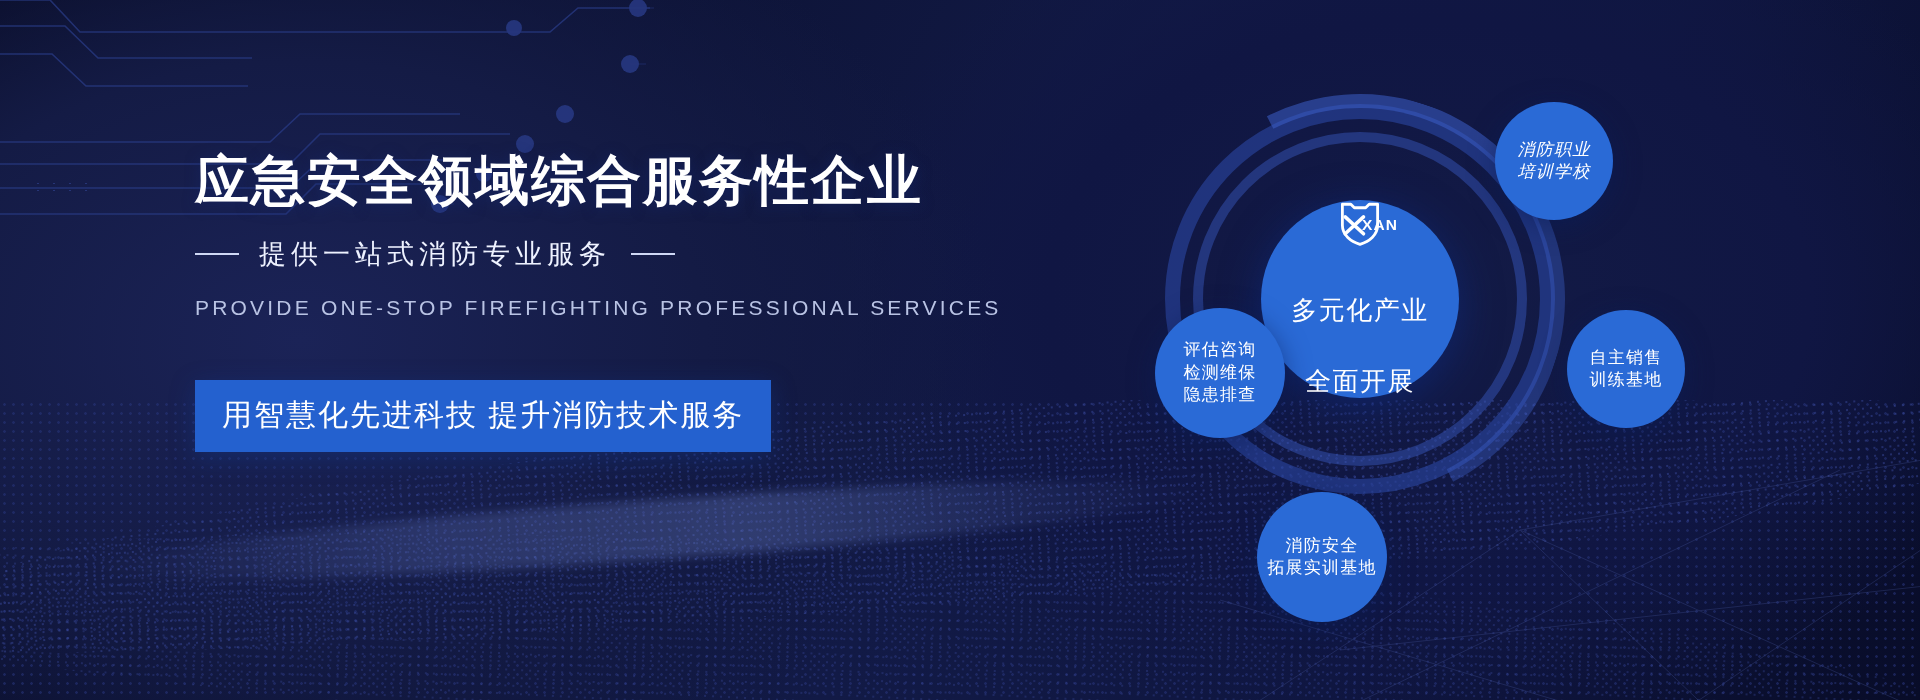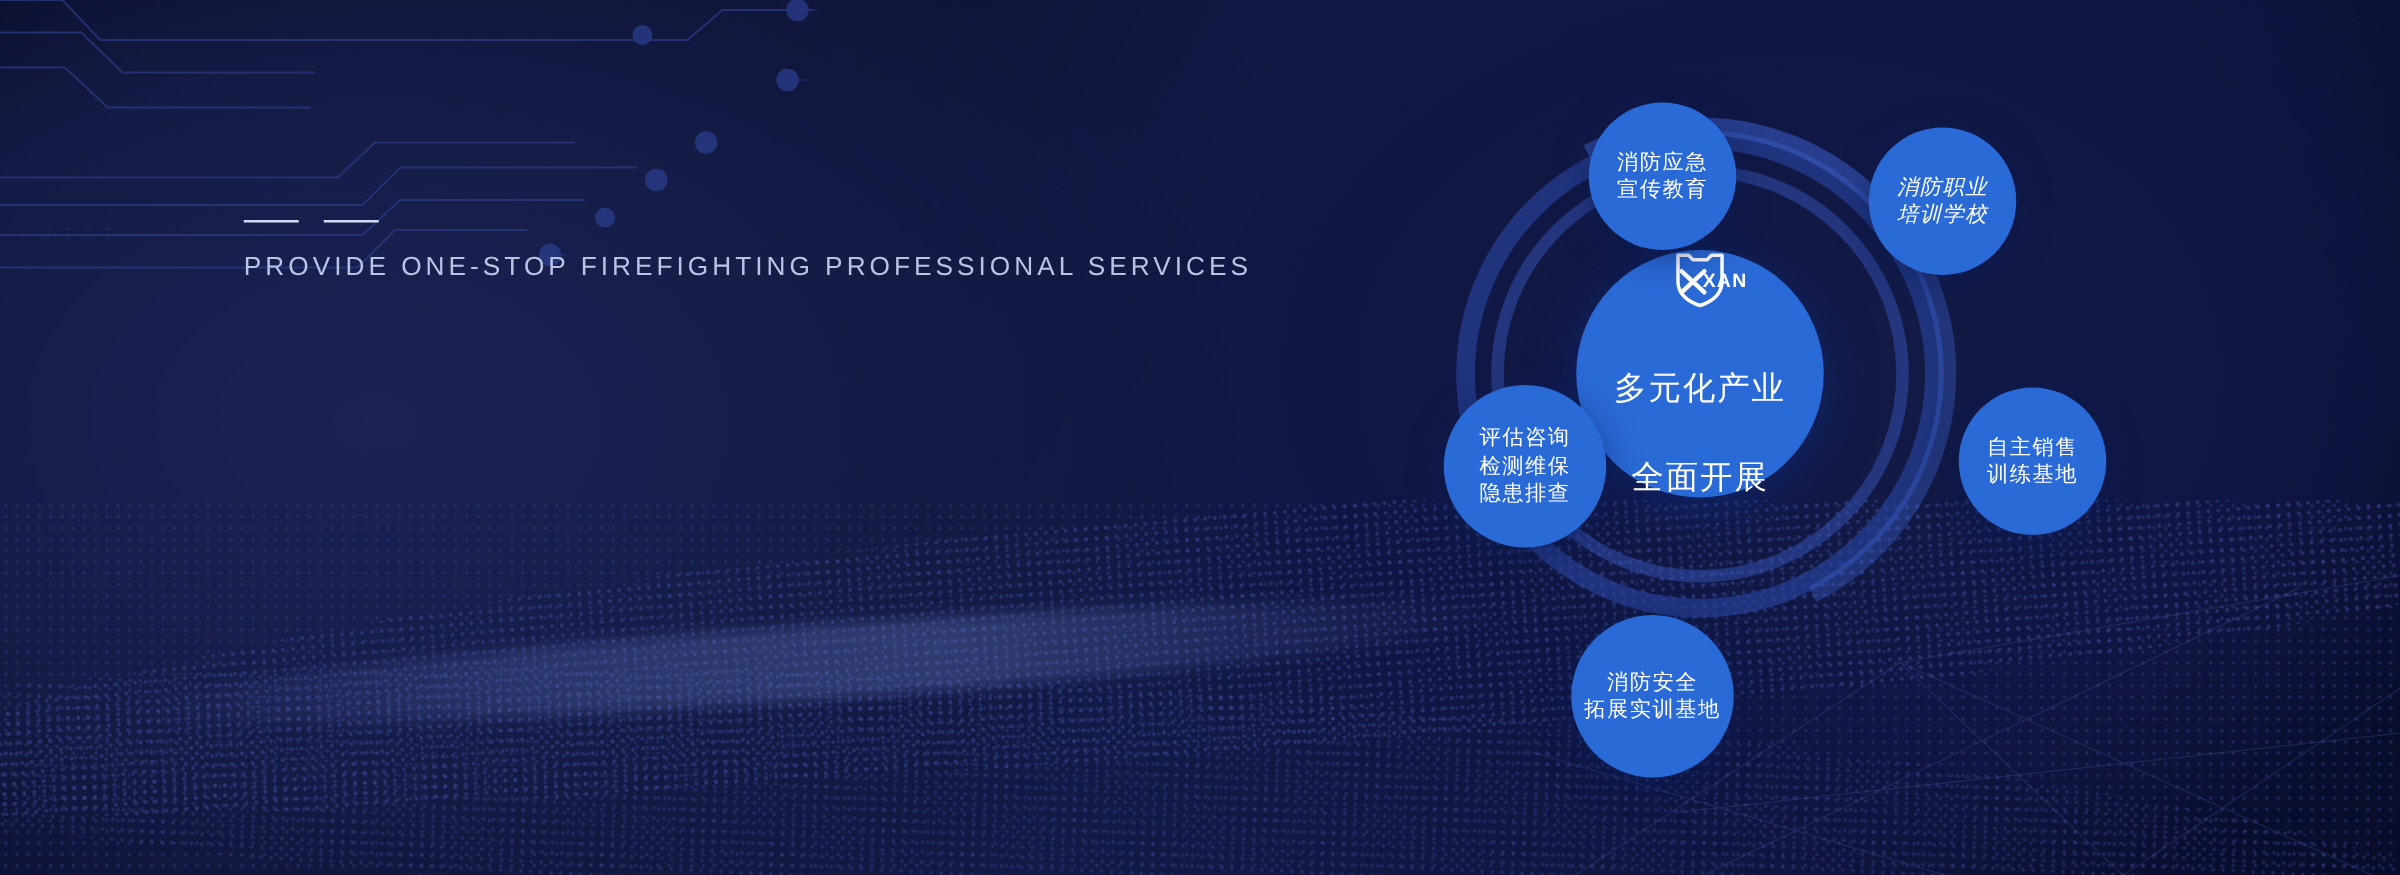--- a/index.html
+++ b/index.html
@@ -195,50 +195,49 @@
           <path d="M120,240 L760,170"></path>
           <path d="M60,330 L620,60"></path>
           <path d="M420,330 L760,100"></path>
           <path d="M0,190 L470,330"></path>
         </g>
       </svg>
     </div>
   </div>
 
   <div class="left-block">
+    <div class="headline">应急安全领域综合服务性企业</div>
 
     <div class="subline">
       <i class="rule"></i>
+      <span>提供一站式消防专业服务</span>
       <i class="rule"></i>
     </div>
 
     <div class="eng">PROVIDE ONE-STOP FIREFIGHTING PROFESSIONAL SERVICES</div>
 
+    <div class="cta">用智慧化先进科技  提升消防技术服务</div>
   </div>
 
   <div class="diagram">
     <div class="ring ring-outer"></div>
     <div class="ring ring-inner"></div>
     <div class="ring-arc"></div>
 
     <div class="node center-node">
       <svg class="logo" width="78" height="66" viewBox="0 0 78 66">
         <path d="M14,6 h12 l5,5 h16 l5,-5 h12 v30 c0,14 -12,23 -25,27 C26,59 14,50 14,36 Z" fill="none" stroke="#ffffff" stroke-width="4" stroke-linejoin="round"></path>
         <path d="M18,24 L44,48" stroke="#ffffff" stroke-width="5" fill="none" stroke-linecap="round"></path>
         <path d="M44,24 L18,48" stroke="#ffffff" stroke-width="5" fill="none" stroke-linecap="round"></path>
         <text x="42" y="42" fill="#ffffff" font-size="22" font-family="Liberation Sans, sans-serif" font-weight="600">XAN</text>
       </svg>
       <span class="c-line">多元化产业</span>
       <span class="c-line">全面开展</span>
     </div>
 
-    <div class="node node-sm n-top">
-      <span>消防应急</span>
-      <span>宣传教育</span>
-    </div>
 
     <div class="node node-sm n-topright">
       <span>消防职业</span>
       <span>培训学校</span>
     </div>
 
     <div class="node node-sm n-right">
       <span>自主销售</span>
       <span>训练基地</span>
     </div>

